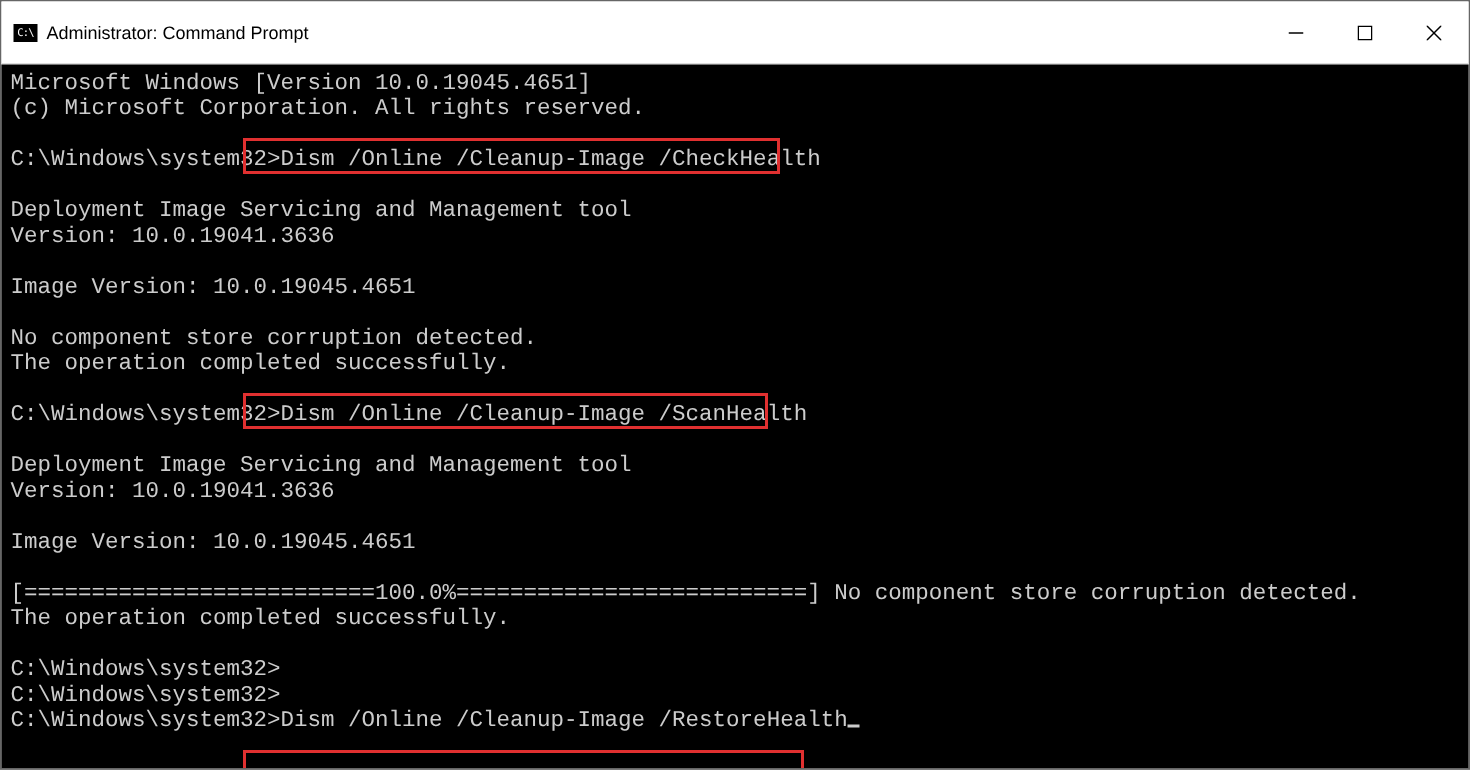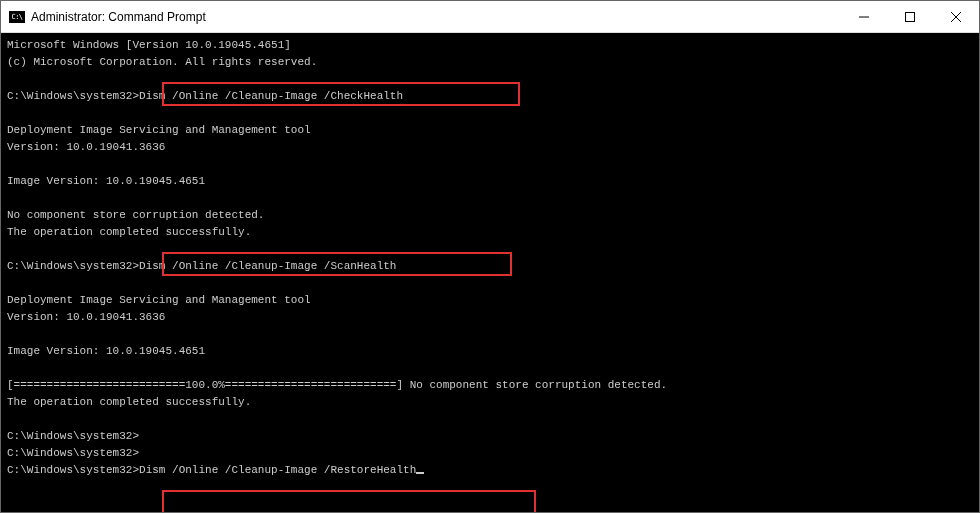--- a/index.html
+++ b/index.html
@@ -11,21 +11,21 @@
       overflow: hidden;
     }
     .window {
       width: 980px;
       height: 513px;
       border: 1px solid #666;
       display: flex;
       flex-direction: column;
     }
     .titlebar {
-      height: 32px;
+      height: 42px;
       background: #fff;
       display: flex;
       align-items: center;
       border-bottom: 1px solid #ddd;
     }
     .titlebar-icon {
       width: 16px;
       height: 12px;
       margin-left: 8px;
       margin-right: 6px;
@@ -59,21 +59,21 @@
       justify-content: center;
       font-size: 10px;
       color: #000;
     }
     .titlebar-btn svg { display: block; }
     .terminal {
       flex: 1;
       background: #000;
       color: #ccc;
       font-family: Consolas, "Courier New", monospace;
-      font-size: 11px;
+      font-size: 15px;
       line-height: 17px;
       padding: 4px 6px;
       white-space: pre;
       overflow: hidden;
       position: relative;
     }
     .hl-box {
       position: absolute;
       border: 2px solid #e03030;
       pointer-events: none;

